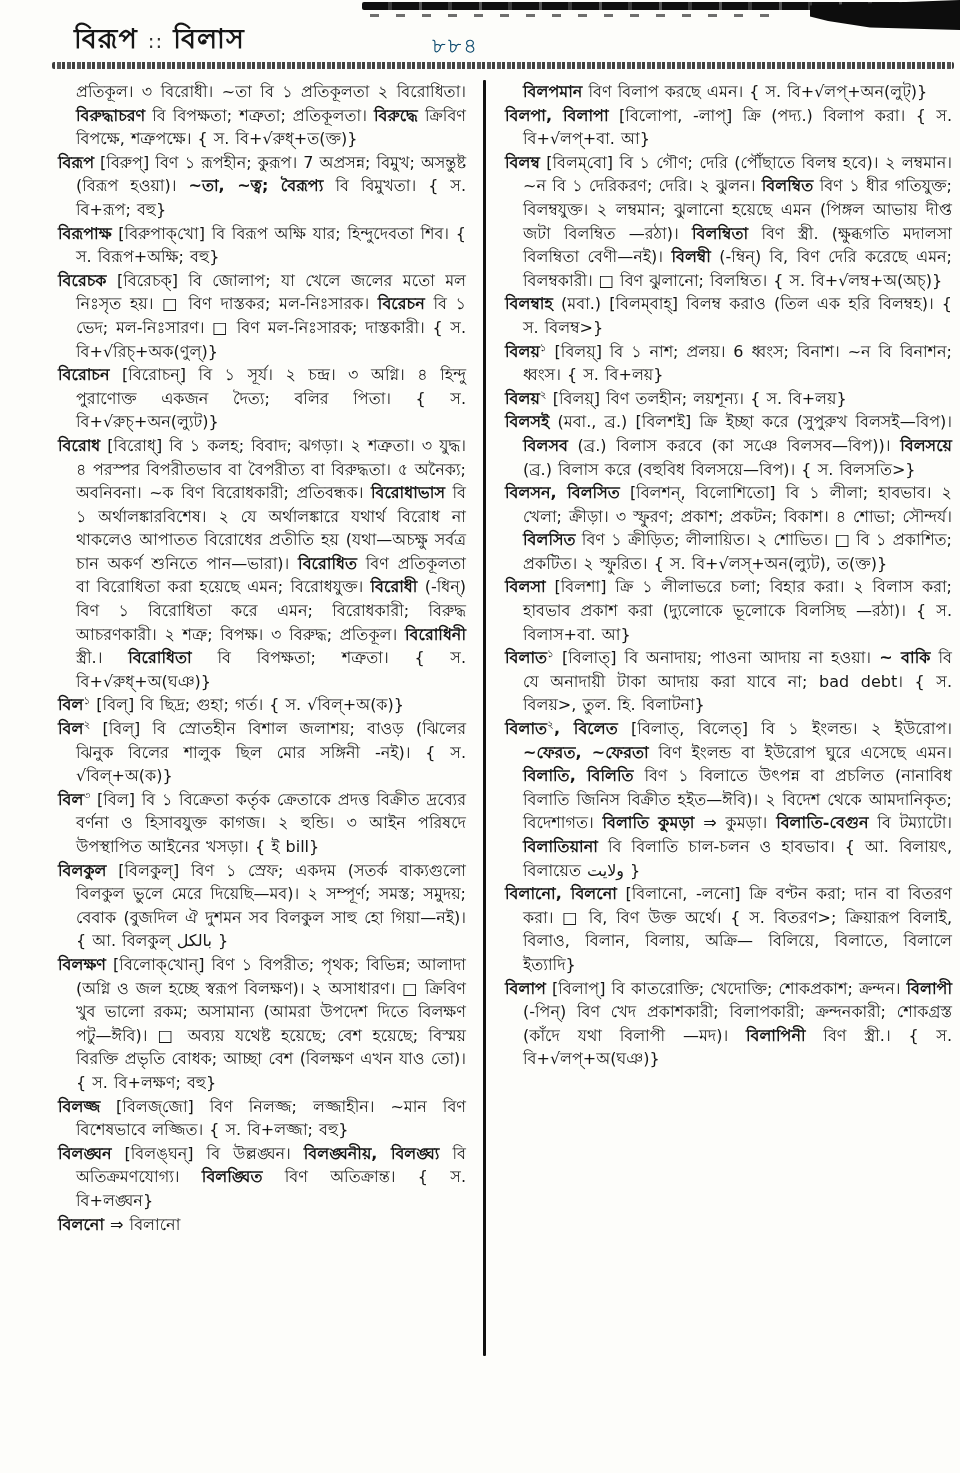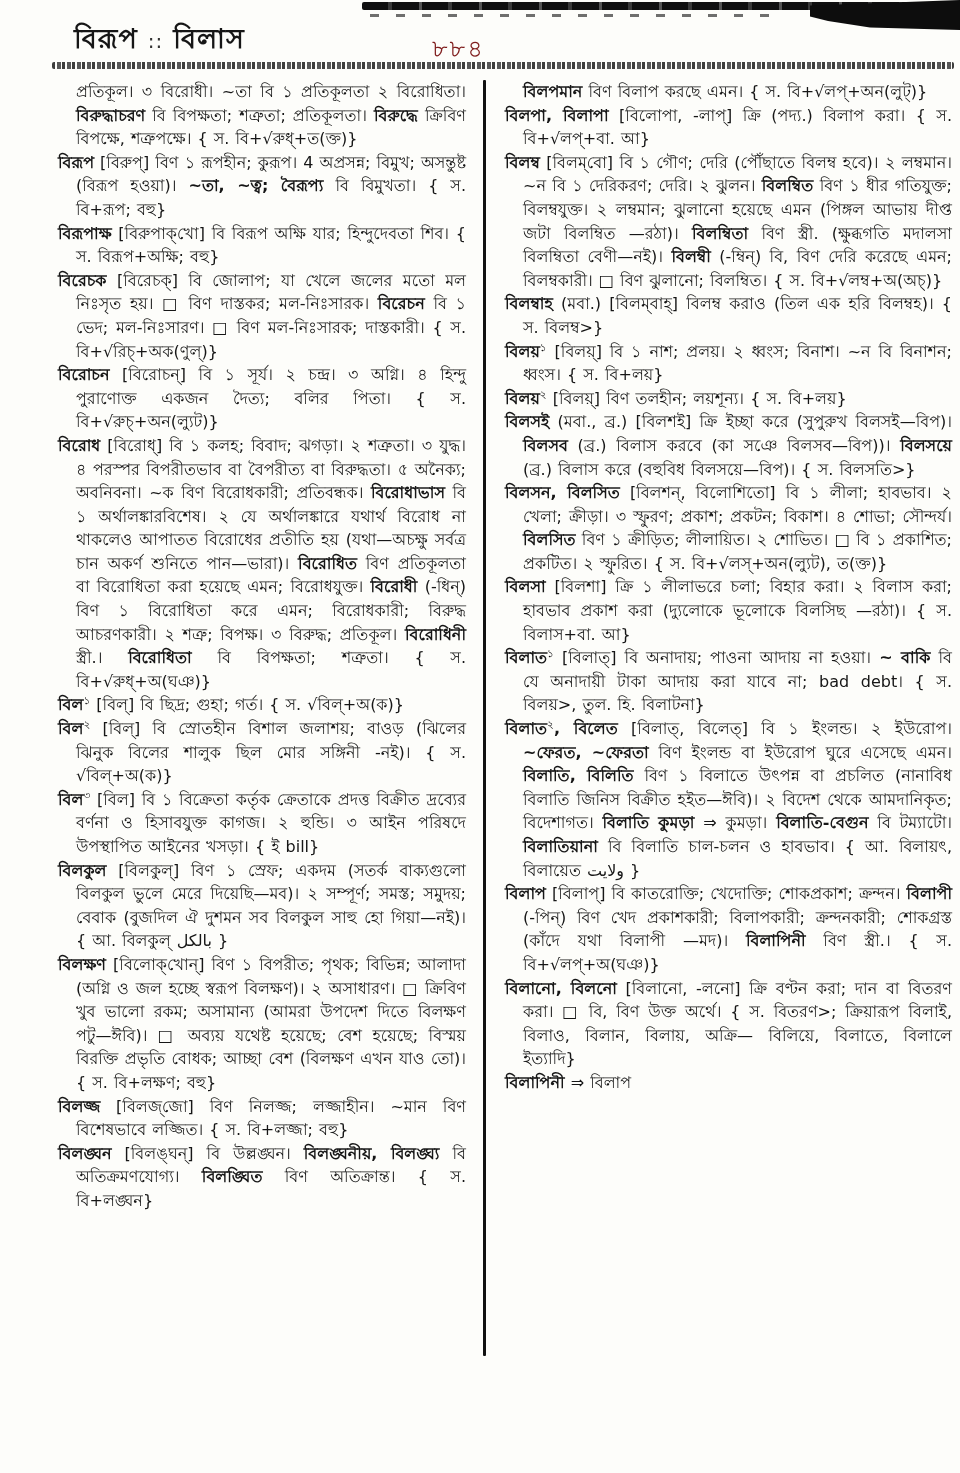--- a/index.html
+++ b/index.html
@@ -29,21 +29,21 @@
     opacity:.65;
   }
   
   .running-head{
     position:absolute;top:18px;left:74px;
     font-weight:bold;font-size:27px;letter-spacing:1px;white-space:nowrap;
   }
   .running-head .sep{font-weight:normal;font-size:20px;padding:0 10px;color:#333;}
   .page-number{
     position:absolute;top:30px;left:432px;
-    font-size:24px;color:#7f1d1d;letter-spacing:2px;
+    font-size:21px;color:#0c4a6e;letter-spacing:2px;
   }
   
   .head-rule{
     position:absolute;top:62px;left:52px;right:6px;height:7px;
     background:
       repeating-linear-gradient(90deg,#1c1c1c 0 3px,transparent 3px 5px,#3c3c3c 5px 9px,transparent 9px 10px),
       repeating-linear-gradient(90deg,transparent 0 7px,#222 7px 8px,transparent 8px 15px);
     opacity:.85;border-radius:2px;
   }
   
@@ -80,45 +80,45 @@
     <span>বিরূপ</span><span class="sep">::</span><span>বিলাস</span>
   </div>
 
   <div class="page-number">৮৮৪</div>
 
   <div class="head-rule"></div>
 
   <div class="columns">
     <div class="col col-left">
         <p class="entry cont"><span>প্রতিকূল। ৩ বিরোধী। ~তা বি ১ প্রতিকূলতা ২ বিরোধিতা। </span><span class="hw">বিরুদ্ধাচরণ</span><span> বি বিপক্ষতা; শত্রুতা; প্রতিকূলতা। </span><span class="hw">বিরুদ্ধে</span><span> ক্রিবিণ বিপক্ষে, শত্রুপক্ষে। { স. বি+√রুধ্+ত(ক্ত)}</span></p>
-        <p class="entry"><span class="hw">বিরূপ</span><span> [বিরুপ্] বিণ ১ রূপহীন; কুরূপ। 4 অপ্রসন্ন; বিমুখ; অসন্তুষ্ট (বিরূপ হওয়া)। </span><span class="hw">~তা, ~ত্ব; বৈরূপ্য</span><span> বি বিমুখতা। { স. বি+রূপ; বহু}</span></p>
+        <p class="entry"><span class="hw">বিরূপ</span><span> [বিরুপ্] বিণ ১ রূপহীন; কুরূপ। 7 অপ্রসন্ন; বিমুখ; অসন্তুষ্ট (বিরূপ হওয়া)। </span><span class="hw">~তা, ~ত্ব; বৈরূপ্য</span><span> বি বিমুখতা। { স. বি+রূপ; বহু}</span></p>
         <p class="entry"><span class="hw">বিরূপাক্ষ</span><span> [বিরুপাক্‌খো] বি বিরূপ অক্ষি যার; হিন্দুদেবতা শিব। { স. বিরূপ+অক্ষি; বহু}</span></p>
         <p class="entry"><span class="hw">বিরেচক</span><span> [বিরেচক্] বি জোলাপ; যা খেলে জলের মতো মল নিঃসৃত হয়। □ বিণ দাস্তকর; মল-নিঃসারক। </span><span class="hw">বিরেচন</span><span> বি ১ ভেদ; মল-নিঃসারণ। □ বিণ মল-নিঃসারক; দাস্তকারী। { স. বি+√রিচ্+অক(ণুল্)}</span></p>
         <p class="entry"><span class="hw">বিরোচন</span><span> [বিরোচন্] বি ১ সূর্য। ২ চন্দ্র। ৩ অগ্নি। ৪ হিন্দু পুরাণোক্ত একজন দৈত্য; বলির পিতা। { স. বি+√রুচ্+অন(ল্যুট)}</span></p>
         <p class="entry"><span class="hw">বিরোধ</span><span> [বিরোধ্] বি ১ কলহ; বিবাদ; ঝগড়া। ২ শত্রুতা। ৩ যুদ্ধ। ৪ পরস্পর বিপরীতভাব বা বৈপরীত্য বা বিরুদ্ধতা। ৫ অনৈক্য; অবনিবনা। ~ক বিণ বিরোধকারী; প্রতিবন্ধক। </span><span class="hw">বিরোধাভাস</span><span> বি ১ অর্থালঙ্কারবিশেষ। ২ যে অর্থালঙ্কারে যথার্থ বিরোধ না থাকলেও আপাতত বিরোধের প্রতীতি হয় (যথা—অচক্ষু সর্বত্র চান অকর্ণ শুনিতে পান—ভারা)। </span><span class="hw">বিরোধিত</span><span> বিণ প্রতিকূলতা বা বিরোধিতা করা হয়েছে এমন; বিরোধযুক্ত। </span><span class="hw">বিরোধী</span><span> (-ধিন্) বিণ ১ বিরোধিতা করে এমন; বিরোধকারী; বিরুদ্ধ আচরণকারী। ২ শত্রু; বিপক্ষ। ৩ বিরুদ্ধ; প্রতিকূল। </span><span class="hw">বিরোধিনী</span><span> স্ত্রী.। </span><span class="hw">বিরোধিতা</span><span> বি বিপক্ষতা; শত্রুতা। { স. বি+√রুধ্+অ(ঘঞ)}</span></p>
         <p class="entry"><span class="hw">বিল</span><sup>১</sup><span> [বিল্] বি ছিদ্র; গুহা; গর্ত। { স. √বিল্+অ(ক)}</span></p>
         <p class="entry"><span class="hw">বিল</span><sup>২</sup><span> [বিল্] বি স্রোতহীন বিশাল জলাশয়; বাওড় (ঝিলের ঝিনুক বিলের শালুক ছিল মোর সঙ্গিনী -নই)। { স. √বিল্+অ(ক)}</span></p>
         <p class="entry"><span class="hw">বিল</span><sup>৩</sup><span> [বিল] বি ১ বিক্রেতা কর্তৃক ক্রেতাকে প্রদত্ত বিক্রীত দ্রব্যের বর্ণনা ও হিসাবযুক্ত কাগজ। ২ হুন্ডি। ৩ আইন পরিষদে উপস্থাপিত আইনের খসড়া। { ই bill}</span></p>
         <p class="entry"><span class="hw">বিলকুল</span><span> [বিলকুল্] বিণ ১ স্রেফ; একদম (সতর্ক বাক্যগুলো বিলকুল ভুলে মেরে দিয়েছি—মব)। ২ সম্পূর্ণ; সমস্ত; সমুদয়; বেবাক (বুজদিল ঐ দুশমন সব বিলকুল সাহু হো গিয়া—নই)। { আ. বিলকুল্ بالكل }</span></p>
         <p class="entry"><span class="hw">বিলক্ষণ</span><span> [বিলোক্‌খোন্] বিণ ১ বিপরীত; পৃথক; বিভিন্ন; আলাদা (অগ্নি ও জল হচ্ছে স্বরূপ বিলক্ষণ)। ২ অসাধারণ। □ ক্রিবিণ খুব ভালো রকম; অসামান্য (আমরা উপদেশ দিতে বিলক্ষণ পটু—ঈবি)। □ অব্যয় যথেষ্ট হয়েছে; বেশ হয়েছে; বিস্ময় বিরক্তি প্রভৃতি বোধক; আচ্ছা বেশ (বিলক্ষণ এখন যাও তো)। { স. বি+লক্ষণ; বহু}</span></p>
         <p class="entry"><span class="hw">বিলজ্জ</span><span> [বিলজ্‌জো] বিণ নিলজ্জ; লজ্জাহীন। ~মান বিণ বিশেষভাবে লজ্জিত। { স. বি+লজ্জা; বহু}</span></p>
         <p class="entry"><span class="hw">বিলঙ্ঘন</span><span> [বিলঙ্‌ঘন্] বি উল্লঙ্ঘন। </span><span class="hw">বিলঙ্ঘনীয়, বিলঙ্ঘ্য</span><span> বি অতিক্রমণযোগ্য। </span><span class="hw">বিলঙ্ঘিত</span><span> বিণ অতিক্রান্ত। { স. বি+লঙ্ঘন}</span></p>
+        <p class="entry"><span class="hw">বিলনো</span><span> ⇒ বিলানো</span></p>
       </div>
     <div class="col-divider"></div>
     <div class="col col-right">
         <p class="entry cont"><span class="hw">বিলপমান</span><span> বিণ বিলাপ করছে এমন। { স. বি+√লপ্+অন(লুট্)}</span></p>
         <p class="entry"><span class="hw">বিলপা, বিলাপা</span><span> [বিলোপা, -লাপ্] ক্রি (পদ্য.) বিলাপ করা। { স. বি+√লপ্+বা. আ}</span></p>
         <p class="entry"><span class="hw">বিলম্ব</span><span> [বিলম্‌বো] বি ১ গৌণ; দেরি (পৌঁছাতে বিলম্ব হবে)। ২ লম্বমান। ~ন বি ১ দেরিকরণ; দেরি। ২ ঝুলন। </span><span class="hw">বিলম্বিত</span><span> বিণ ১ ধীর গতিযুক্ত; বিলম্বযুক্ত। ২ লম্বমান; ঝুলানো হয়েছে এমন (পিঙ্গল আভায় দীপ্ত জটা বিলম্বিত —রঠা)। </span><span class="hw">বিলম্বিতা</span><span> বিণ স্ত্রী. (ক্ষুব্ধগতি মদালসা বিলম্বিতা বেণী—নই)। </span><span class="hw">বিলম্বী</span><span> (-ম্বিন্) বি, বিণ দেরি করেছে এমন; বিলম্বকারী। □ বিণ ঝুলানো; বিলম্বিত। { স. বি+√লম্ব+অ(অচ্)}</span></p>
         <p class="entry"><span class="hw">বিলম্বাহ</span><span> (মবা.) [বিলম্‌বাহ্] বিলম্ব করাও (তিল এক হরি বিলম্বহ)। { স. বিলম্ব&gt;}</span></p>
-        <p class="entry"><span class="hw">বিলয়</span><sup>১</sup><span> [বিলয়্] বি ১ নাশ; প্রলয়। ২ ধ্বংস; বিনাশ। ~ন বি বিনাশন; ধ্বংস। { স. বি+লয়}</span></p>
+        <p class="entry"><span class="hw">বিলয়</span><sup>১</sup><span> [বিলয়্] বি ১ নাশ; প্রলয়। 6 ধ্বংস; বিনাশ। ~ন বি বিনাশন; ধ্বংস। { স. বি+লয়}</span></p>
         <p class="entry"><span class="hw">বিলয়</span><sup>২</sup><span> [বিলয়্] বিণ তলহীন; লয়শূন্য। { স. বি+লয়}</span></p>
         <p class="entry"><span class="hw">বিলসই</span><span> (মবা., ব্র.) [বিলশই] ক্রি ইচ্ছা করে (সুপুরুখ বিলসই—বিপ)। </span><span class="hw">বিলসব</span><span> (ব্র.) বিলাস করবে (কা সঞে বিলসব—বিপ))। </span><span class="hw">বিলসয়ে</span><span> (ব্র.) বিলাস করে (বহুবিধ বিলসয়ে—বিপ)। { স. বিলসতি&gt;}</span></p>
         <p class="entry"><span class="hw">বিলসন, বিলসিত</span><span> [বিলশন্, বিলোশিতো] বি ১ লীলা; হাবভাব। ২ খেলা; ক্রীড়া। ৩ স্ফুরণ; প্রকাশ; প্রকটন; বিকাশ। ৪ শোভা; সৌন্দর্য। </span><span class="hw">বিলসিত</span><span> বিণ ১ ক্রীড়িত; লীলায়িত। ২ শোভিত। □ বি ১ প্রকাশিত; প্রকটিত। ২ স্ফুরিত। { স. বি+√লস্+অন(ল্যুট), ত(ক্ত)}</span></p>
         <p class="entry"><span class="hw">বিলসা</span><span> [বিলশা] ক্রি ১ লীলাভরে চলা; বিহার করা। ২ বিলাস করা; হাবভাব প্রকাশ করা (দ্যুলোকে ভূলোকে বিলসিছ —রঠা)। { স. বিলাস+বা. আ}</span></p>
         <p class="entry"><span class="hw">বিলাত</span><sup>১</sup><span> [বিলাত্] বি অনাদায়; পাওনা আদায় না হওয়া। </span><span class="hw">~ বাকি</span><span> বি যে অনাদায়ী টাকা আদায় করা যাবে না; bad debt। { স. বিলয়&gt;, তুল. হি. বিলাটনা}</span></p>
         <p class="entry"><span class="hw">বিলাত</span><sup>২</sup><span class="hw">, বিলেত</span><span> [বিলাত্, বিলেত্] বি ১ ইংলন্ড। ২ ইউরোপ। </span><span class="hw">~ফেরত, ~ফেরতা</span><span> বিণ ইংলন্ড বা ইউরোপ ঘুরে এসেছে এমন। </span><span class="hw">বিলাতি, বিলিতি</span><span> বিণ ১ বিলাতে উৎপন্ন বা প্রচলিত (নানাবিধ বিলাতি জিনিস বিক্রীত হইত—ঈবি)। ২ বিদেশ থেকে আমদানিকৃত; বিদেশাগত। </span><span class="hw">বিলাতি কুমড়া</span><span> ⇒ কুমড়া। </span><span class="hw">বিলাতি-বেগুন</span><span> বি টম্যাটো। </span><span class="hw">বিলাতিয়ানা</span><span> বি বিলাতি চাল-চলন ও হাবভাব। { আ. বিলায়ৎ, বিলায়েত ولايت }</span></p>
+        <p class="entry"><span class="hw">বিলানো, বিলনো</span><span> [বিলানো, -লনো] ক্রি বণ্টন করা; দান বা বিতরণ করা। □ বি, বিণ উক্ত অর্থে। { স. বিতরণ&gt;; ক্রিয়ারূপ বিলাই, বিলাও, বিলান, বিলায়, অক্রি— বিলিয়ে, বিলাতে, বিলালে ইত্যাদি}</span></p>
         <p class="entry"><span class="hw">বিলাপ</span><span> [বিলাপ্] বি কাতরোক্তি; খেদোক্তি; শোকপ্রকাশ; ক্রন্দন। </span><span class="hw">বিলাপী</span><span> (-পিন্) বিণ খেদ প্রকাশকারী; বিলাপকারী; ক্রন্দনকারী; শোকগ্রস্ত (কাঁদে যথা বিলাপী —মদ)। </span><span class="hw">বিলাপিনী</span><span> বিণ স্ত্রী.। { স. বি+√লপ্+অ(ঘঞ)}</span></p>
-        <p class="entry"><span class="hw">বিলানো, বিলনো</span><span> [বিলানো, -লনো] ক্রি বণ্টন করা; দান বা বিতরণ করা। □ বি, বিণ উক্ত অর্থে। { স. বিতরণ&gt;; ক্রিয়ারূপ বিলাই, বিলাও, বিলান, বিলায়, অক্রি— বিলিয়ে, বিলাতে, বিলালে ইত্যাদি}</span></p>
-        <p class="entry"><span class="hw">বিলাপিনী</span><span> ⇒ বিলাপ</span></p>
       </div>
   </div>
 
 </div>
 
 </body></html>

